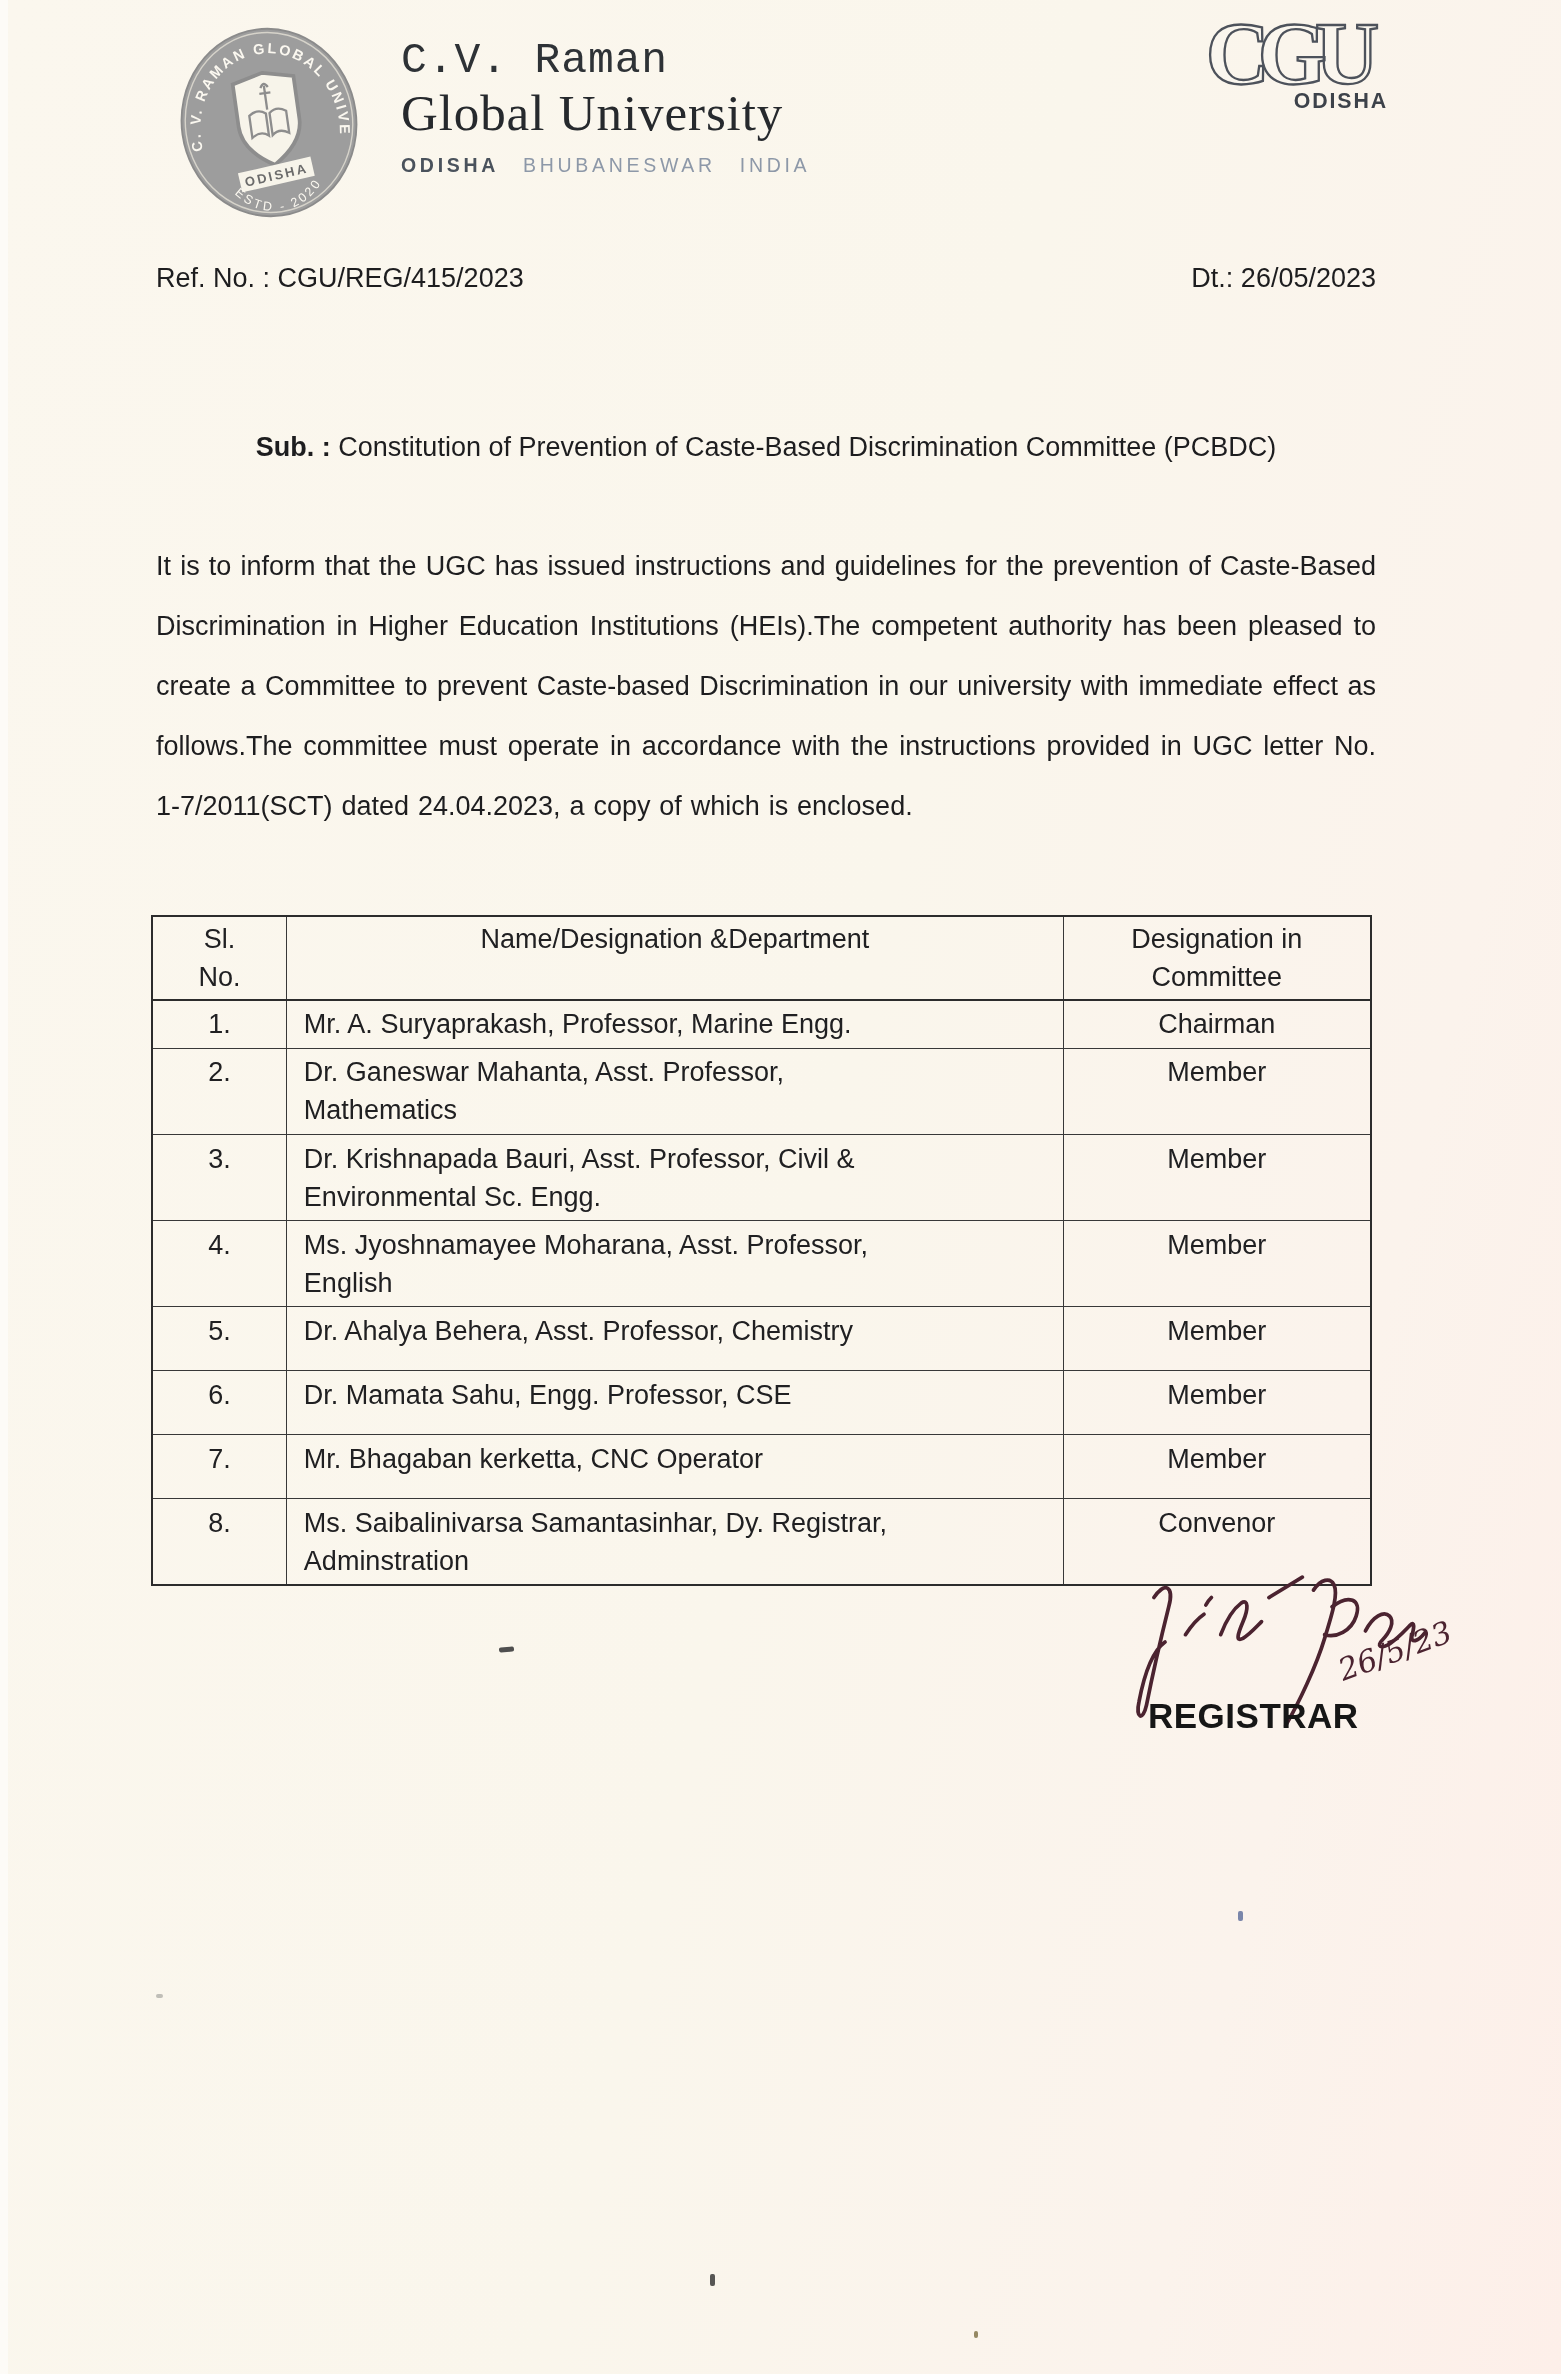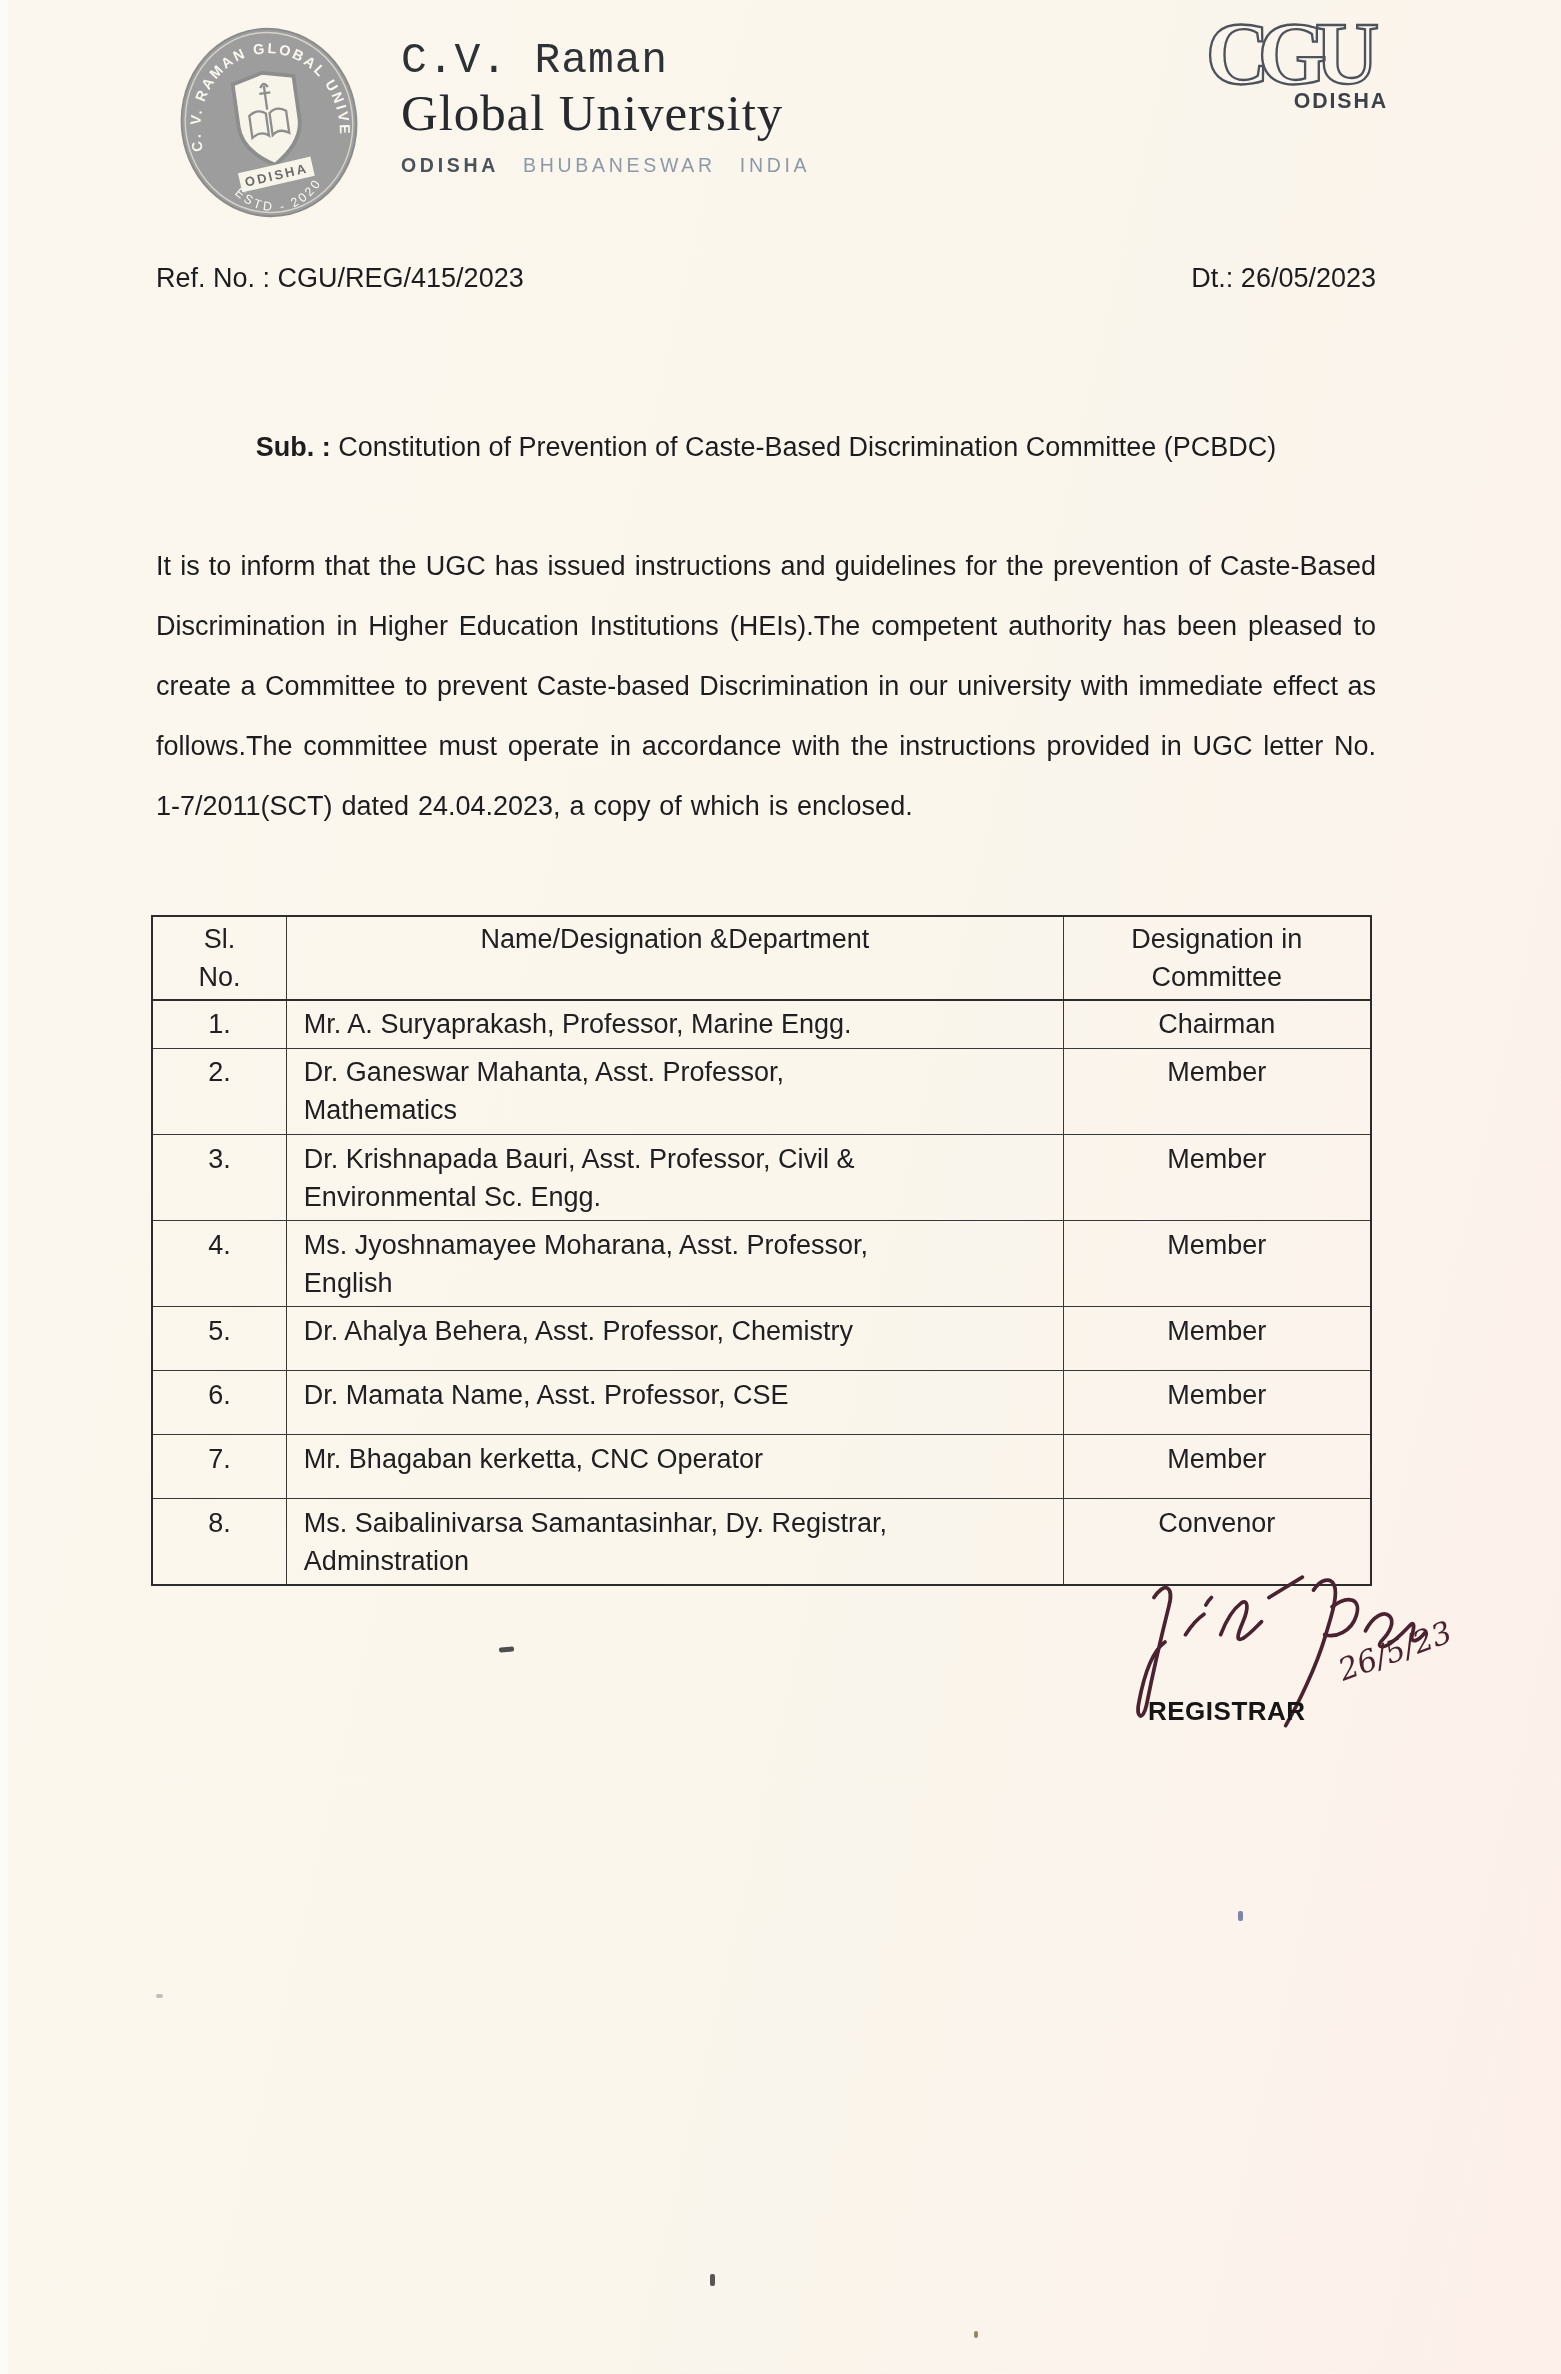--- a/index.html
+++ b/index.html
@@ -36,21 +36,21 @@
   .doc-table th,.doc-table td{border:1.9px solid #383838;vertical-align:top;padding:4.6px 13px;line-height:38px;white-space:pre-line;}
   .doc-table{border:2.8px solid #2c2c2c;}
   .doc-table thead th{font-weight:normal;text-align:center;border-bottom:2.8px solid #2c2c2c;padding-top:2.8px;padding-bottom:2.8px;}
   .col-sl{width:115px;text-align:center;}
   .col-name{width:809px;text-align:left;}
   .col-desig{width:297px;text-align:center;}
   .doc-table td.col-name{padding-left:16.7px;}
   .doc-table tr.tall td{padding-bottom:20.4px;}
   
   .sig-svg{position:absolute;left:1113px;top:1566px;}
-  .registrar{position:absolute;left:1148px;top:1696px;font-size:26px;font-weight:bold;letter-spacing:0.5px;color:#161616;}
+  .registrar{position:absolute;left:1148px;top:1696px;font-size:35px;font-weight:bold;letter-spacing:0.5px;color:#161616;}
   
   .speck{position:absolute;border-radius:1.9px;}
   .sp1{left:499px;top:1647px;width:15px;height:4.6px;background:#4f4f4f;transform:rotate(-4deg);}
   .sp2{left:1238px;top:1911px;width:4.6px;height:10.2px;background:#5a6a9a;opacity:.8;}
   .sp3{left:710px;top:2274px;width:4.6px;height:12px;background:#3a3a3a;opacity:.85;}
   .sp4{left:974px;top:2331px;width:3.7px;height:7.4px;background:#6a5a2a;opacity:.7;}
   .sp5{left:156px;top:1994px;width:6.5px;height:3.7px;background:#9a9a94;opacity:.6;}
   .edge-strip{position:absolute;left:0;top:0;width:8.3px;height:2375px;background:#ffffff;opacity:.55;}
 </style>
 </head>
@@ -163,21 +163,21 @@
 English</td>
         <td class="col-desig">Member</td>
       </tr>
       <tr class="tall">
         <td class="col-sl">5.</td>
         <td class="col-name">Dr. Ahalya Behera, Asst. Professor, Chemistry</td>
         <td class="col-desig">Member</td>
       </tr>
       <tr class="tall">
         <td class="col-sl">6.</td>
-        <td class="col-name">Dr. Mamata Name, Asst. Professor, CSE</td>
+        <td class="col-name">Dr. Mamata Sahu, Engg. Professor, CSE</td>
         <td class="col-desig">Member</td>
       </tr>
       <tr class="tall">
         <td class="col-sl">7.</td>
         <td class="col-name">Mr. Bhagaban kerketta, CNC Operator</td>
         <td class="col-desig">Member</td>
       </tr>
       <tr>
         <td class="col-sl">8.</td>
         <td class="col-name">Ms. Saibalinivarsa Samantasinhar, Dy. Registrar,

